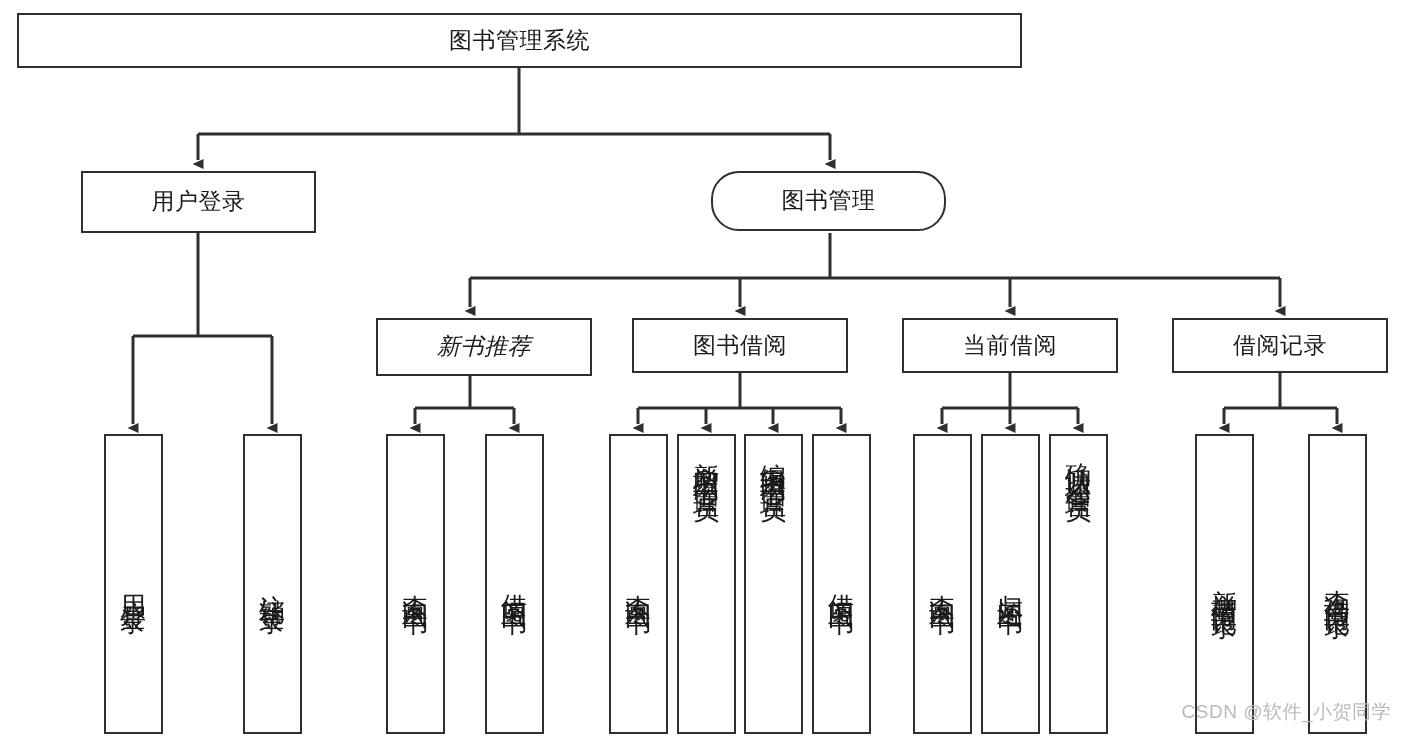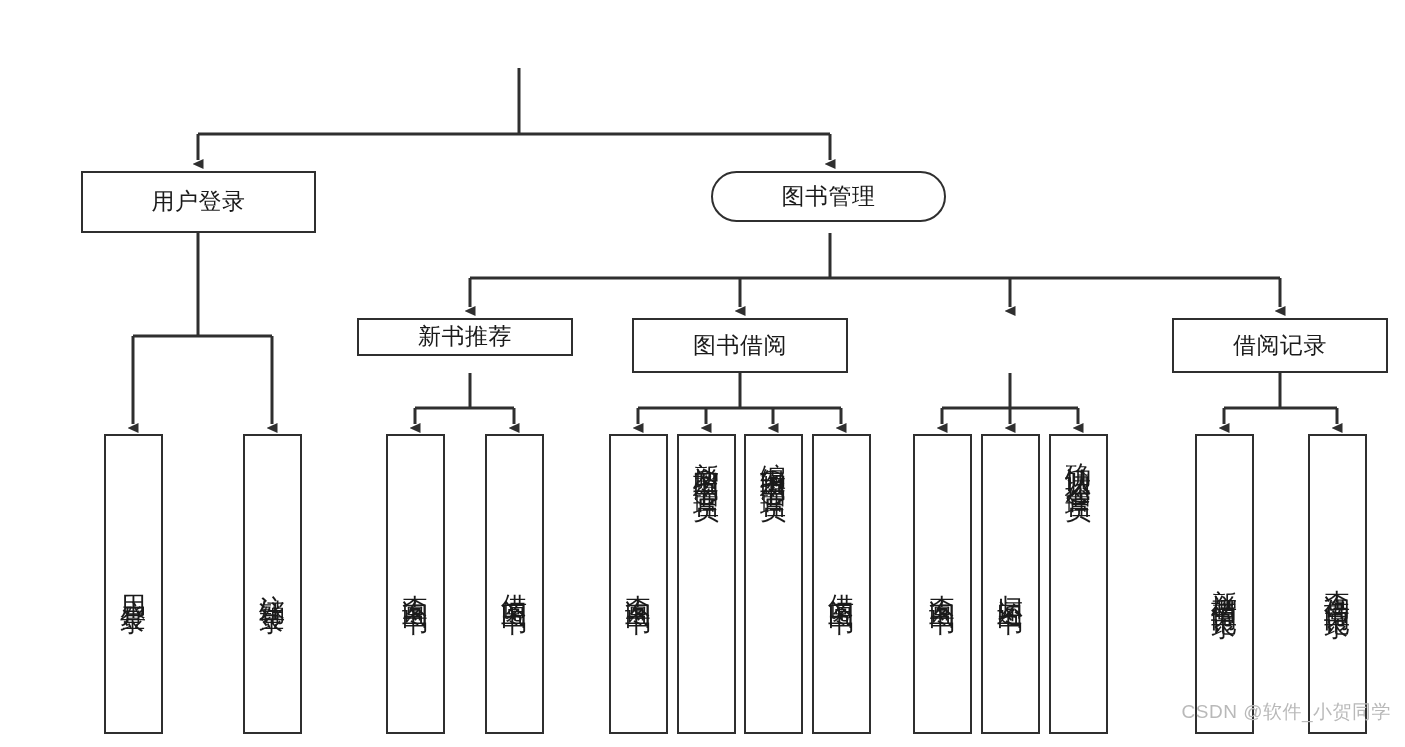--- a/index.html
+++ b/index.html
@@ -123,34 +123,40 @@
       <path d="M1010,408 L1010,424" marker-end="url(#arrow)"></path>
       <path d="M1078,408 L1078,424" marker-end="url(#arrow)"></path>
 
       <path d="M1280,373 L1280,408"></path>
       <path d="M1224,408 L1337,408"></path>
       <path d="M1224,408 L1224,424" marker-end="url(#arrow)"></path>
       <path d="M1337,408 L1337,424" marker-end="url(#arrow)"></path>
     </g>
   </svg>
 
+  <div class="node root horizontal" style="left:17px; top:13px; width:1005px; height:55px;">
+    <span class="node-label">图书管理系统</span>
+  </div>
 
   <div class="node horizontal" style="left:81px; top:171px; width:235px; height:62px;">
     <span class="node-label">用户登录</span>
   </div>
-  <div class="node horizontal" style="left:711px; top:171px; width:235px; height:51px;border-radius:28px;">
+  <div class="node horizontal" style="left:711px; top:171px; width:235px; height:60px;border-radius:28px;">
     <span class="node-label">图书管理</span>
   </div>
 
-  <div class="node horizontal" style="left:357px; top:318px; width:216px; height:38px;">
+  <div class="node horizontal" style="left:376px; top:318px; width:216px; height:58px;font-style:italic;">
     <span class="node-label">新书推荐</span>
   </div>
   <div class="node horizontal" style="left:632px; top:318px; width:216px; height:55px;">
     <span class="node-label">图书借阅</span>
   </div>
+  <div class="node horizontal" style="left:902px; top:318px; width:216px; height:55px;">
+    <span class="node-label">当前借阅</span>
+  </div>
   <div class="node horizontal" style="left:1172px; top:318px; width:216px; height:55px;justify-content:center;">
     <span class="node-label">借阅记录</span>
   </div>
 
   <div class="node vertical centered" style="left:104px; top:434px; width:59px; height:300px;">
     <span class="node-label">用户登录</span>
   </div>
   <div class="node vertical centered" style="left:243px; top:434px; width:59px; height:300px;">
     <span class="node-label">注销登录</span>
   </div>

